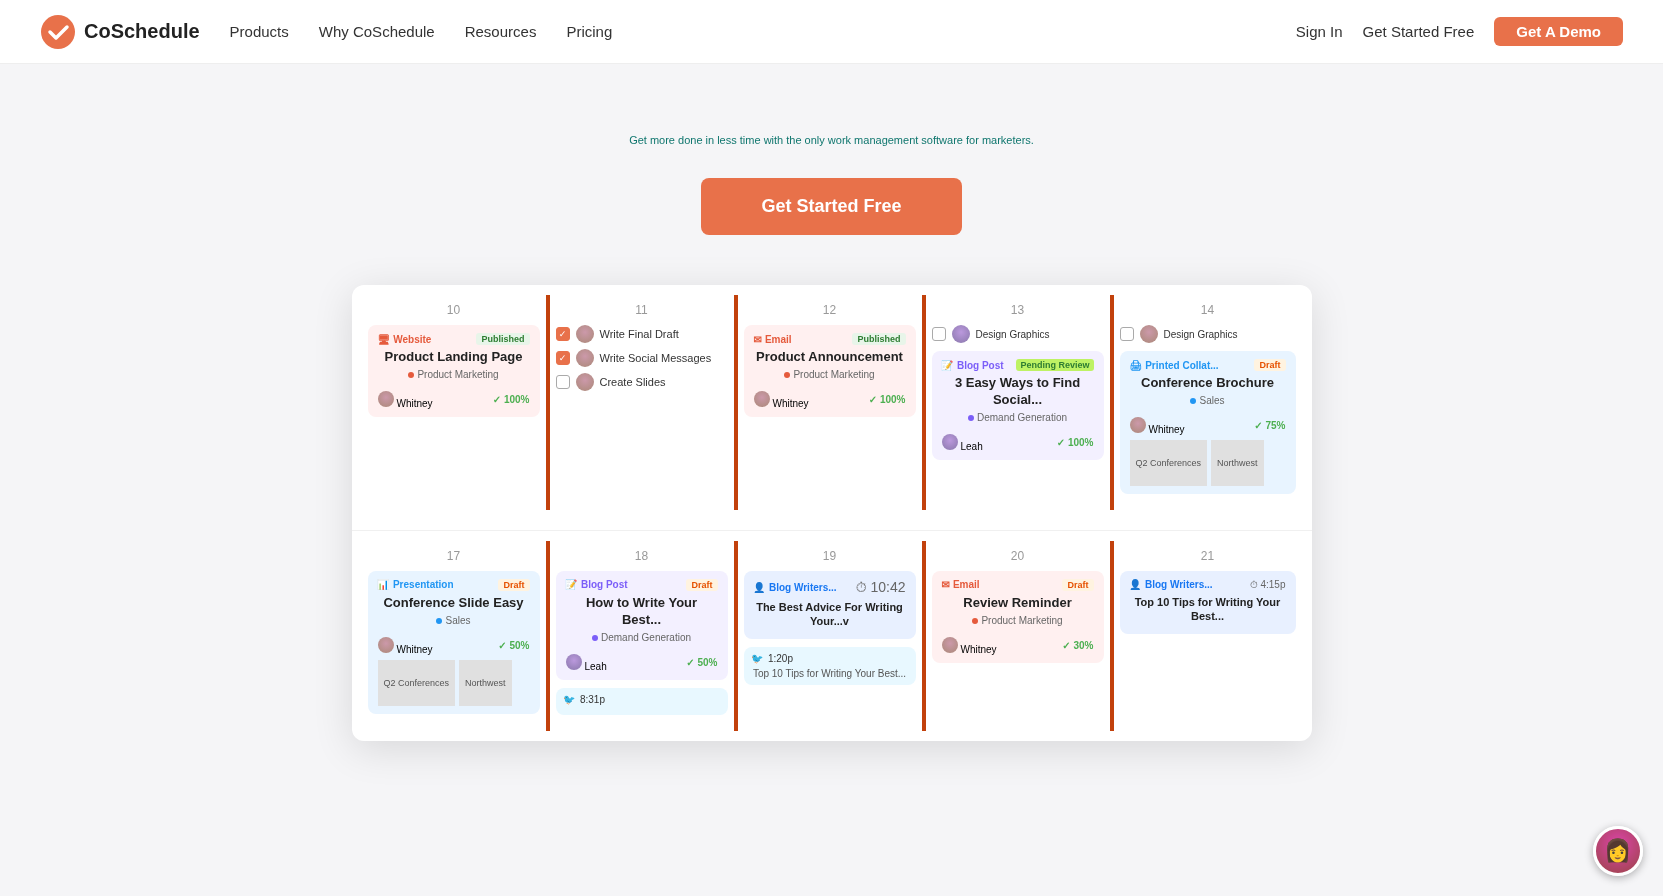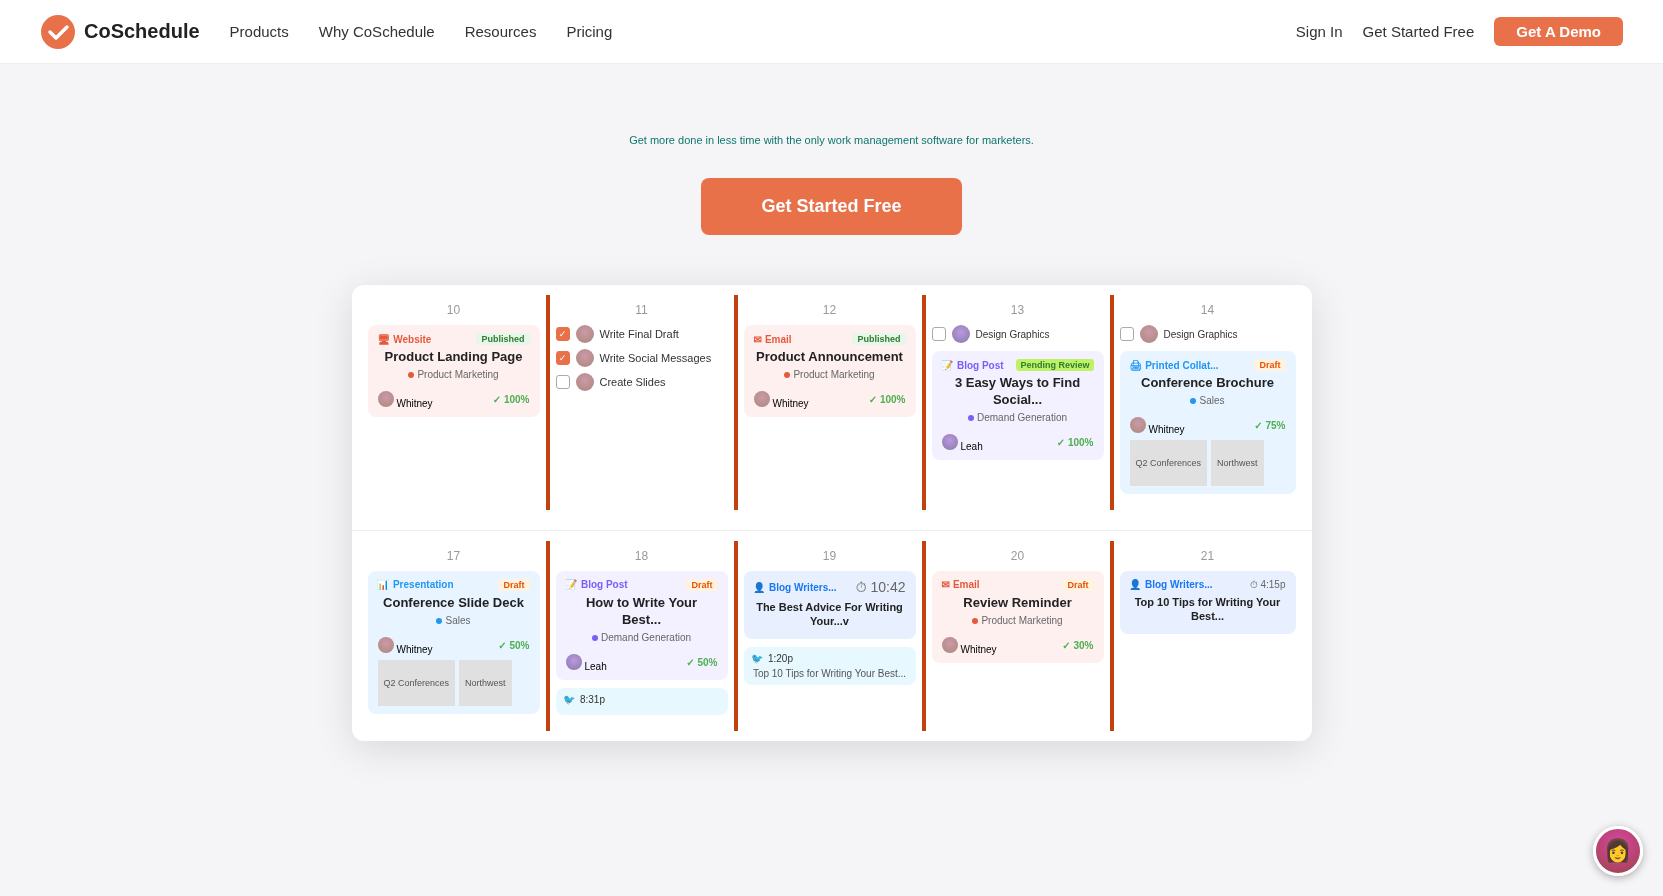--- a/index.html
+++ b/index.html
@@ -357,21 +357,21 @@
 
     <div class="calendar-grid cal-row-2">
 
       <div class="cal-col">
         <div class="col-num">17</div>
         <div class="card card-presentation">
           <div class="card-header">
             <span class="card-type type-presentation">📊 <span>Presentation</span></span>
             <span class="card-badge badge-draft">Draft</span>
           </div>
-          <div class="card-title">Conference Slide Deck</div>
+          <div class="card-title">Conference Slide Easy</div>
           <div class="card-tag"><span class="card-tag-dot" style="background:#2196f3"></span><span>Sales</span></div>
           <div class="card-footer">
             <div><div class="card-avatar av-whitney" style="display:inline-block"></div><span style="font-size:10px">Whitney</span></div>
             <span class="card-progress">✓ <span>50%</span></span>
           </div>
           <div class="card-tags">
             <span class="mini-tag">Q2 Conferences</span>
             <span class="mini-tag">Northwest</span>
           </div>
         </div>

